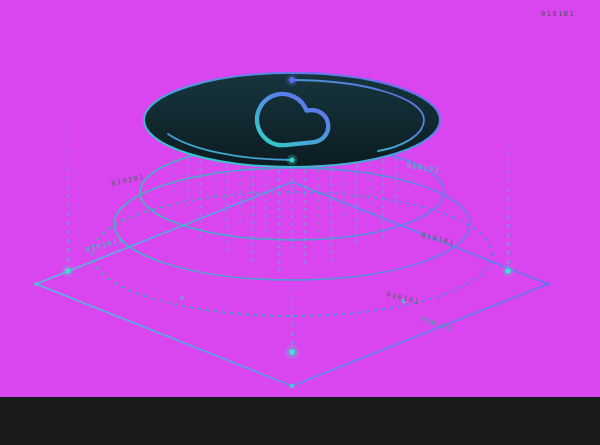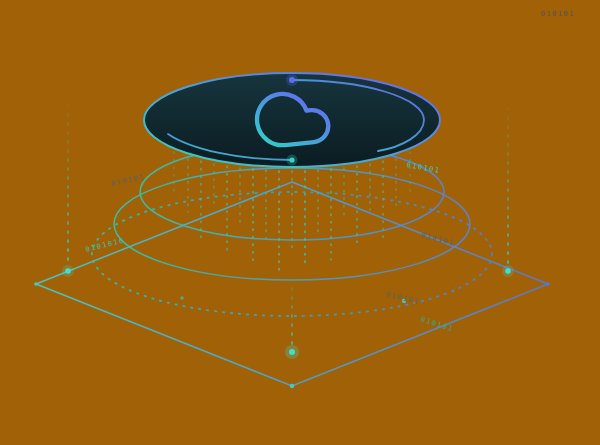--- a/index.html
+++ b/index.html
@@ -1,16 +1,16 @@
 <!DOCTYPE html>
 <html><head>
 <meta charset="utf-8">
 <style>
   html,body{margin:0;padding:0;background:#191a1b;width:600px;height:445px;overflow:hidden;}
-  .stage{position:relative;width:600px;height:445px;background:#a16207;}
+  .stage{position:relative;width:600px;height:397px;background:#d946ef;}
   svg{display:block;}
   .bin text{font:7px "DejaVu Sans Mono", monospace;letter-spacing:1.5px;}
 </style>
 </head>
 <body>
 
 <div class="stage">
 <svg width="600" height="445" viewBox="0 0 600 445">
   <defs>
     <linearGradient id="gradRim" x1="0" y1="1" x2="1" y2="0">

